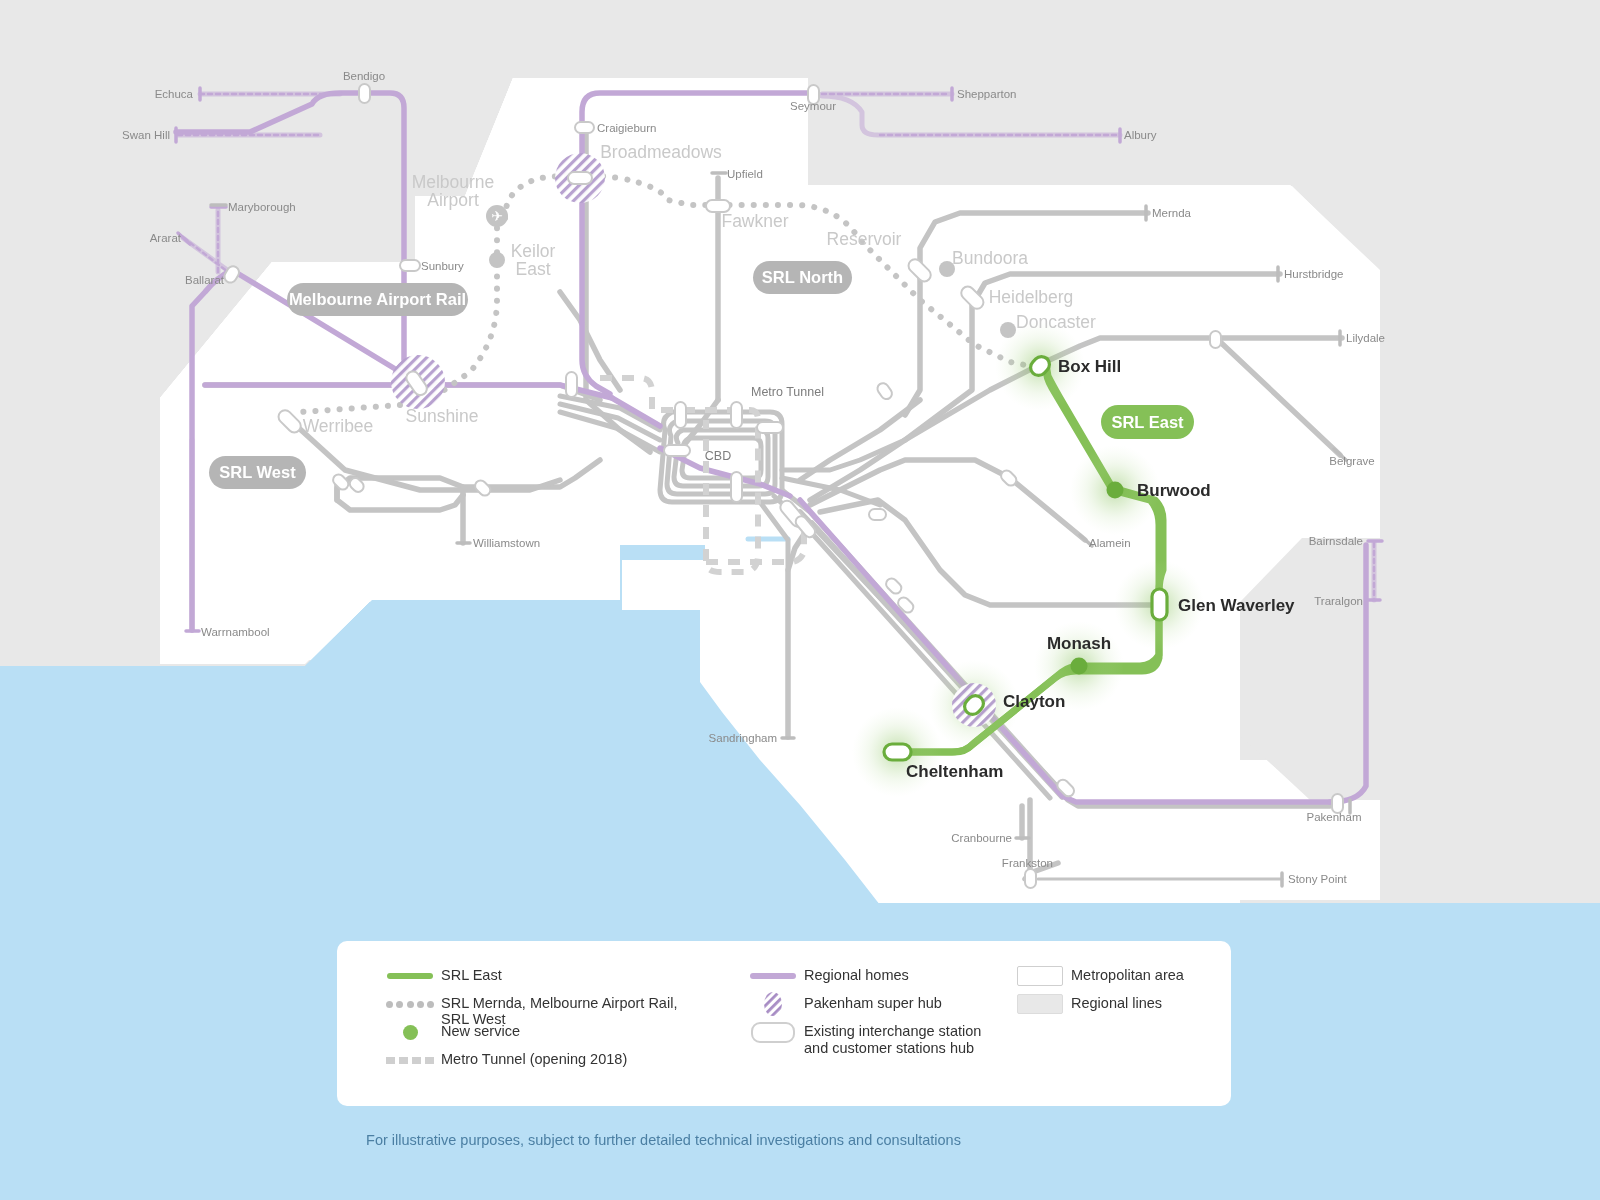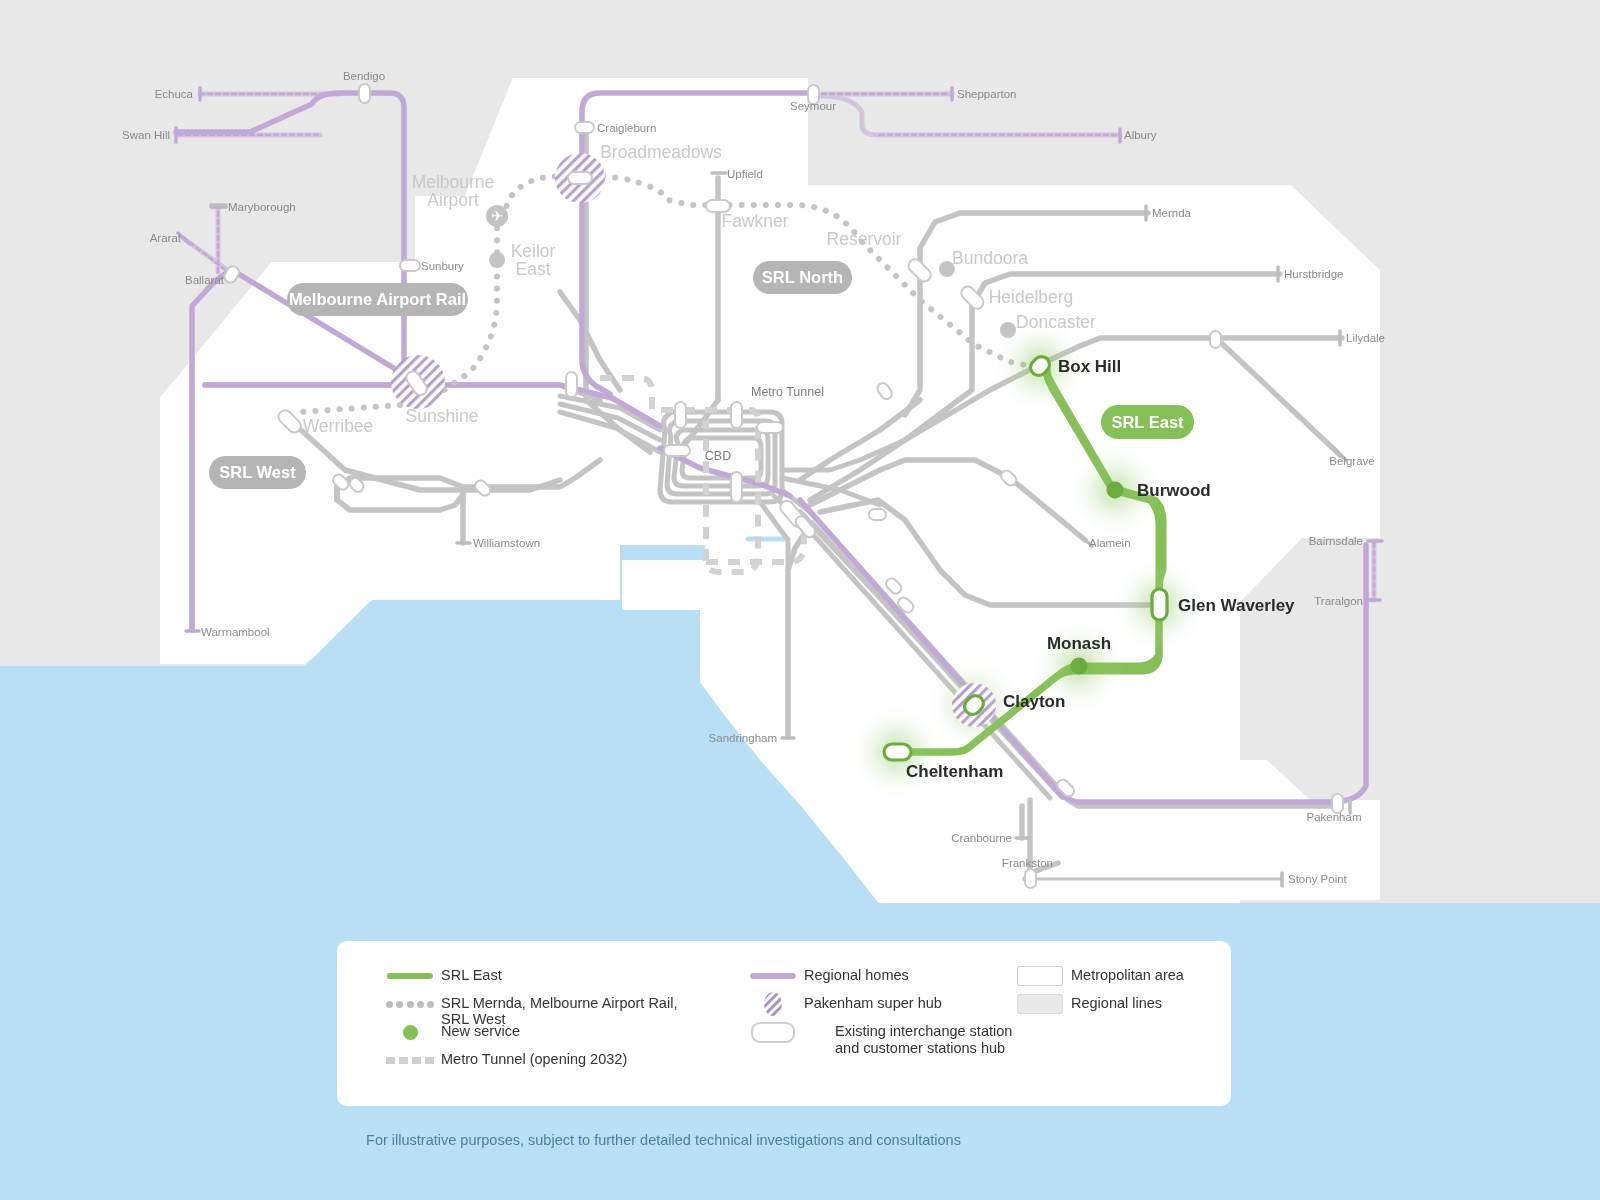--- a/index.html
+++ b/index.html
@@ -18,21 +18,21 @@
     position:absolute;left:337px;top:941px;width:894px;height:165px;
     background:#ffffff;border-radius:10px;
     box-sizing:border-box;
     padding:22px 0 0 0;
   }
   .lg-col{position:absolute;top:24px;}
   .lg-col.c1{left:42px;width:330px;}
   .lg-col.c2{left:405px;width:290px;}
   .lg-col.c3{left:672px;width:210px;}
   .lg-row{display:flex;align-items:flex-start;height:28px;margin-bottom:0;}
-  .lg-row.tall{height:46px;gap:31px;}
+  .lg-row.tall{height:46px;}
   .lg-sw{width:62px;flex:0 0 62px;display:flex;align-items:center;justify-content:center;height:22px;}
   .lg-tx{font-size:14.5px;color:#333;line-height:1.12;padding-top:2px;}
   .lg-tx.two{line-height:1.18;}
 
   .sw-green-line{width:46px;height:6px;background:#85c057;border-radius:3px;}
   .sw-purple-line{width:46px;height:6px;background:#c2a8d6;border-radius:3px;}
   .sw-dots{width:48px;height:8px;display:flex;justify-content:space-between;align-items:center;}
   .sw-dots i{width:7px;height:7px;border-radius:50%;background:#bdbdbd;display:block;}
   .sw-dash{width:48px;height:7px;display:flex;justify-content:space-between;align-items:center;}
   .sw-dash i{width:9px;height:7px;background:#cfcfcf;display:block;}
@@ -565,21 +565,21 @@
     </div>
     <div class="lg-row">
       <div class="lg-sw">
         <span class="sw-dash">
             <i></i>
             <i></i>
             <i></i>
             <i></i>
           </span>
       </div>
-      <div class="lg-tx">Metro Tunnel (opening 2032)</div>
+      <div class="lg-tx">Metro Tunnel (opening 2018)</div>
     </div>
   </div>
 
   <div class="lg-col c2">
     <div class="lg-row">
       <div class="lg-sw">
           <span class="sw-purple-line"></span>
         </div>
       <div class="lg-tx">Regional homes</div>
     </div>

